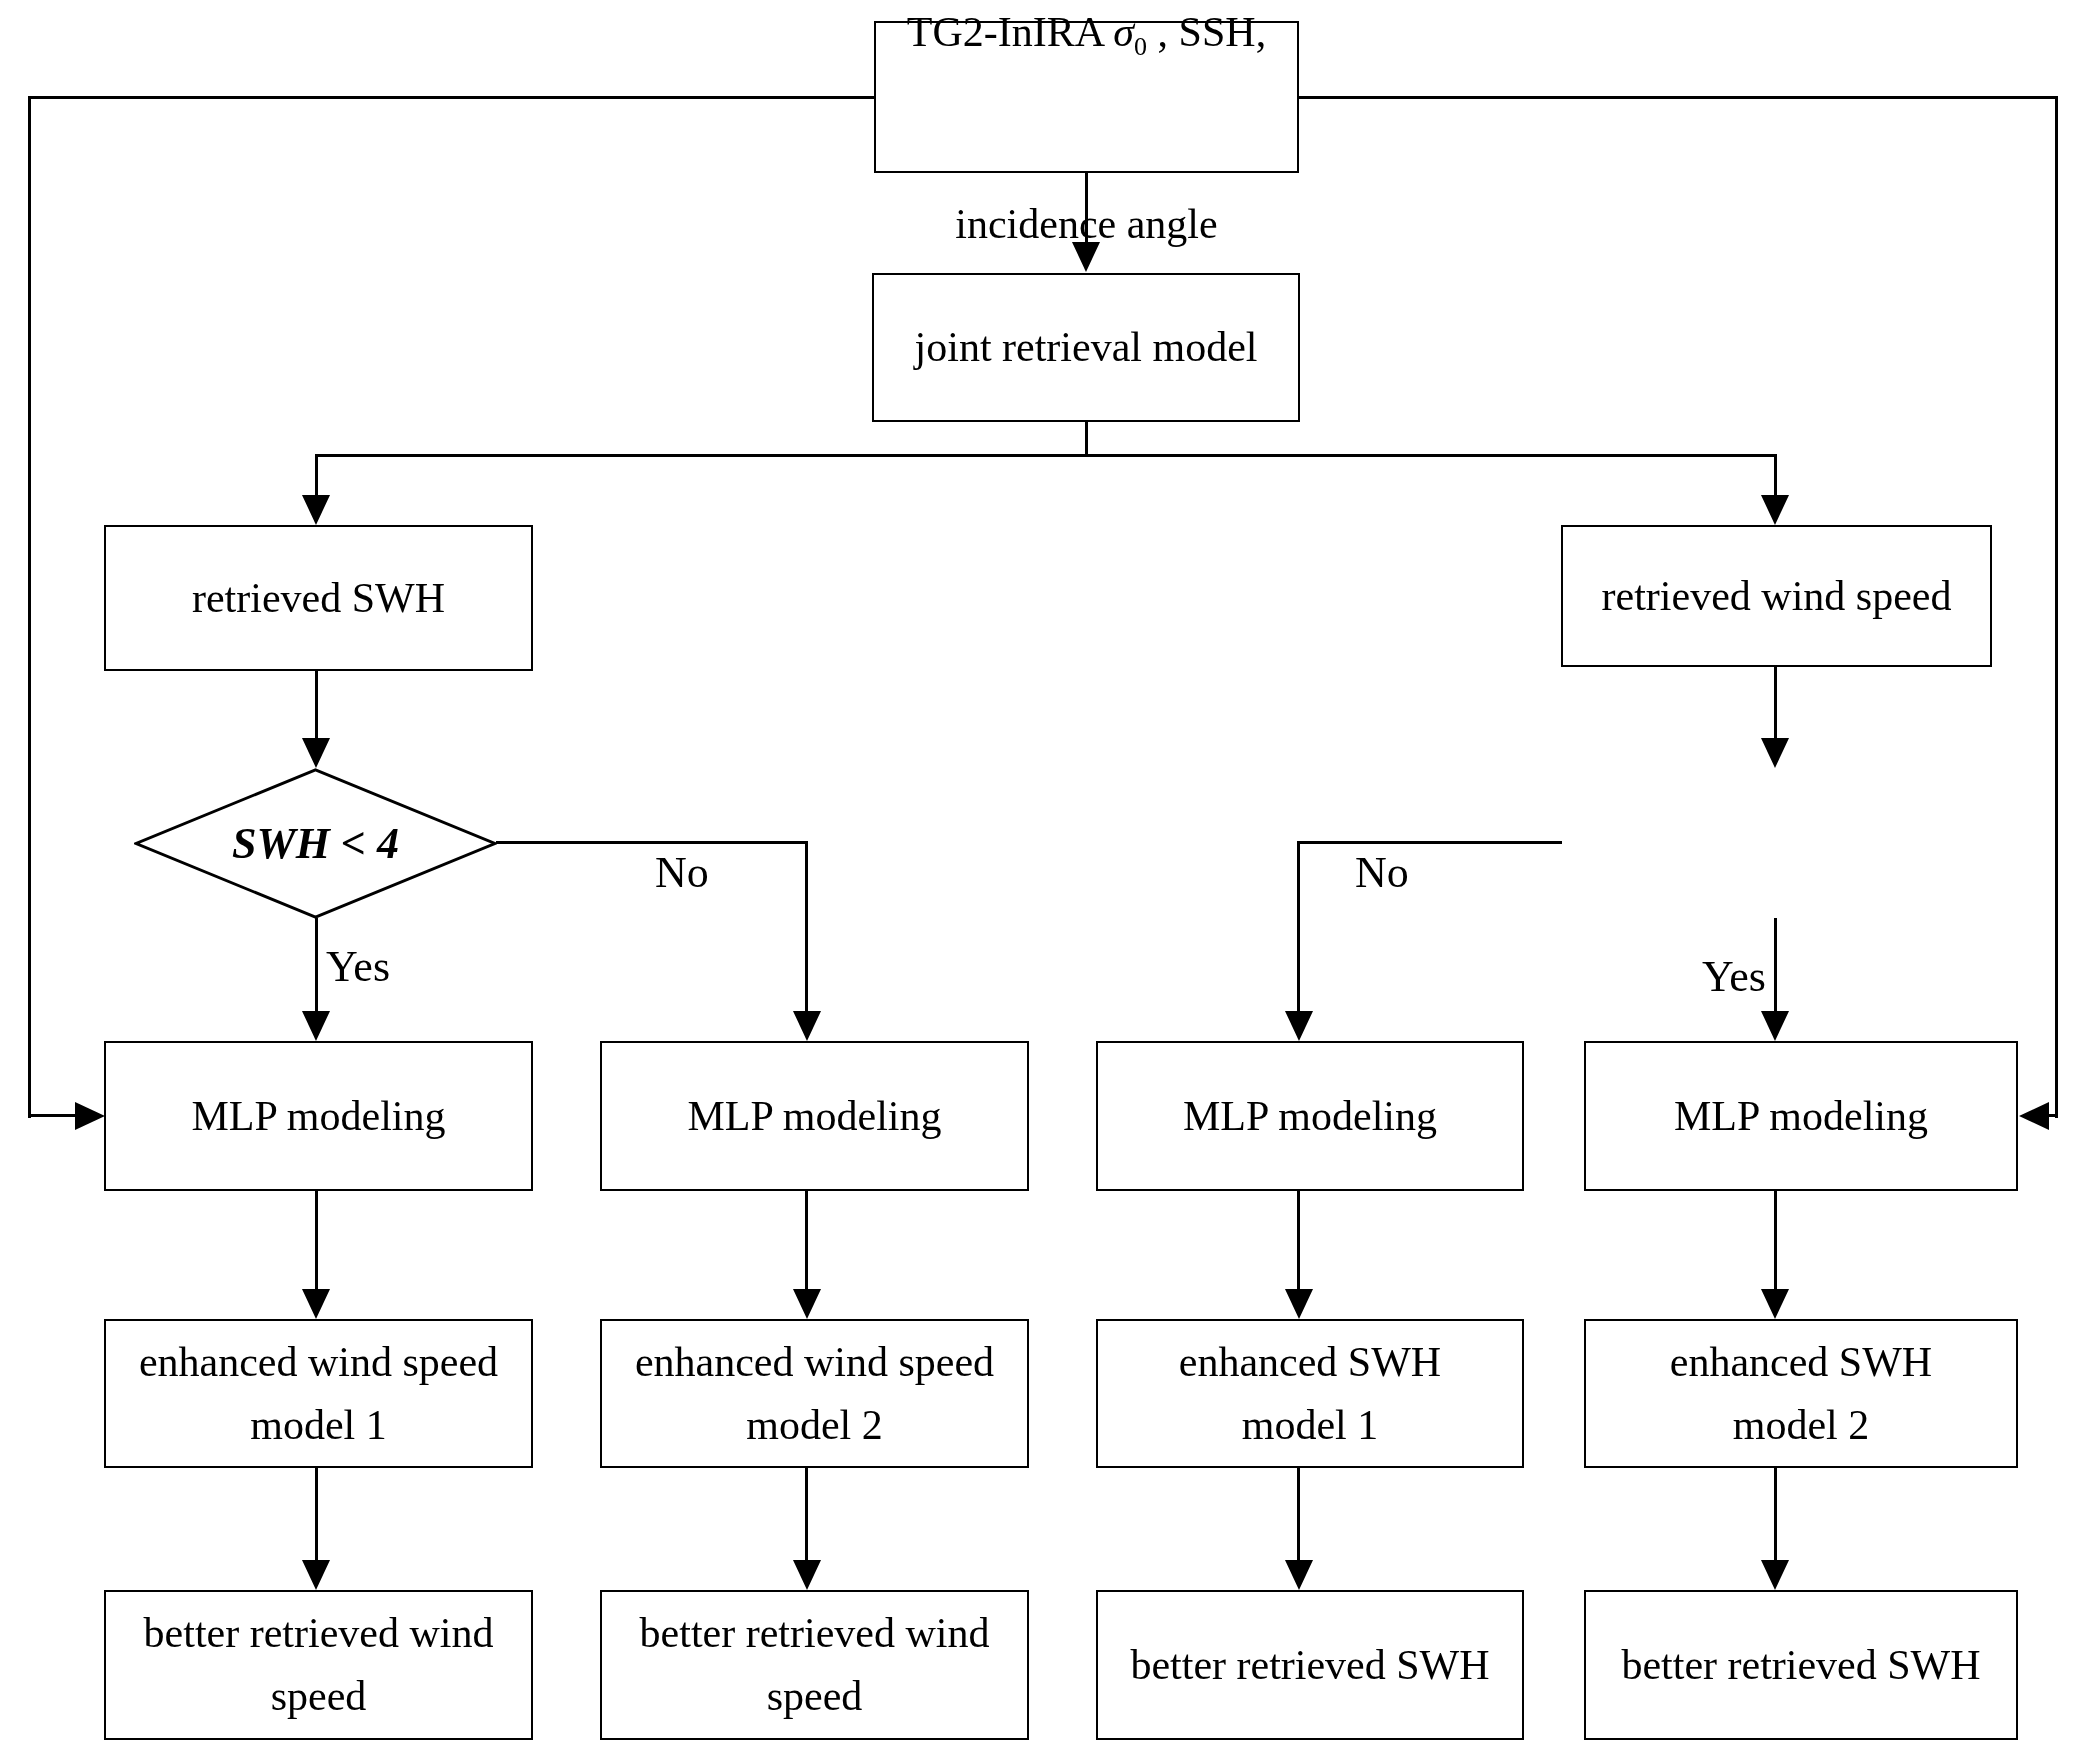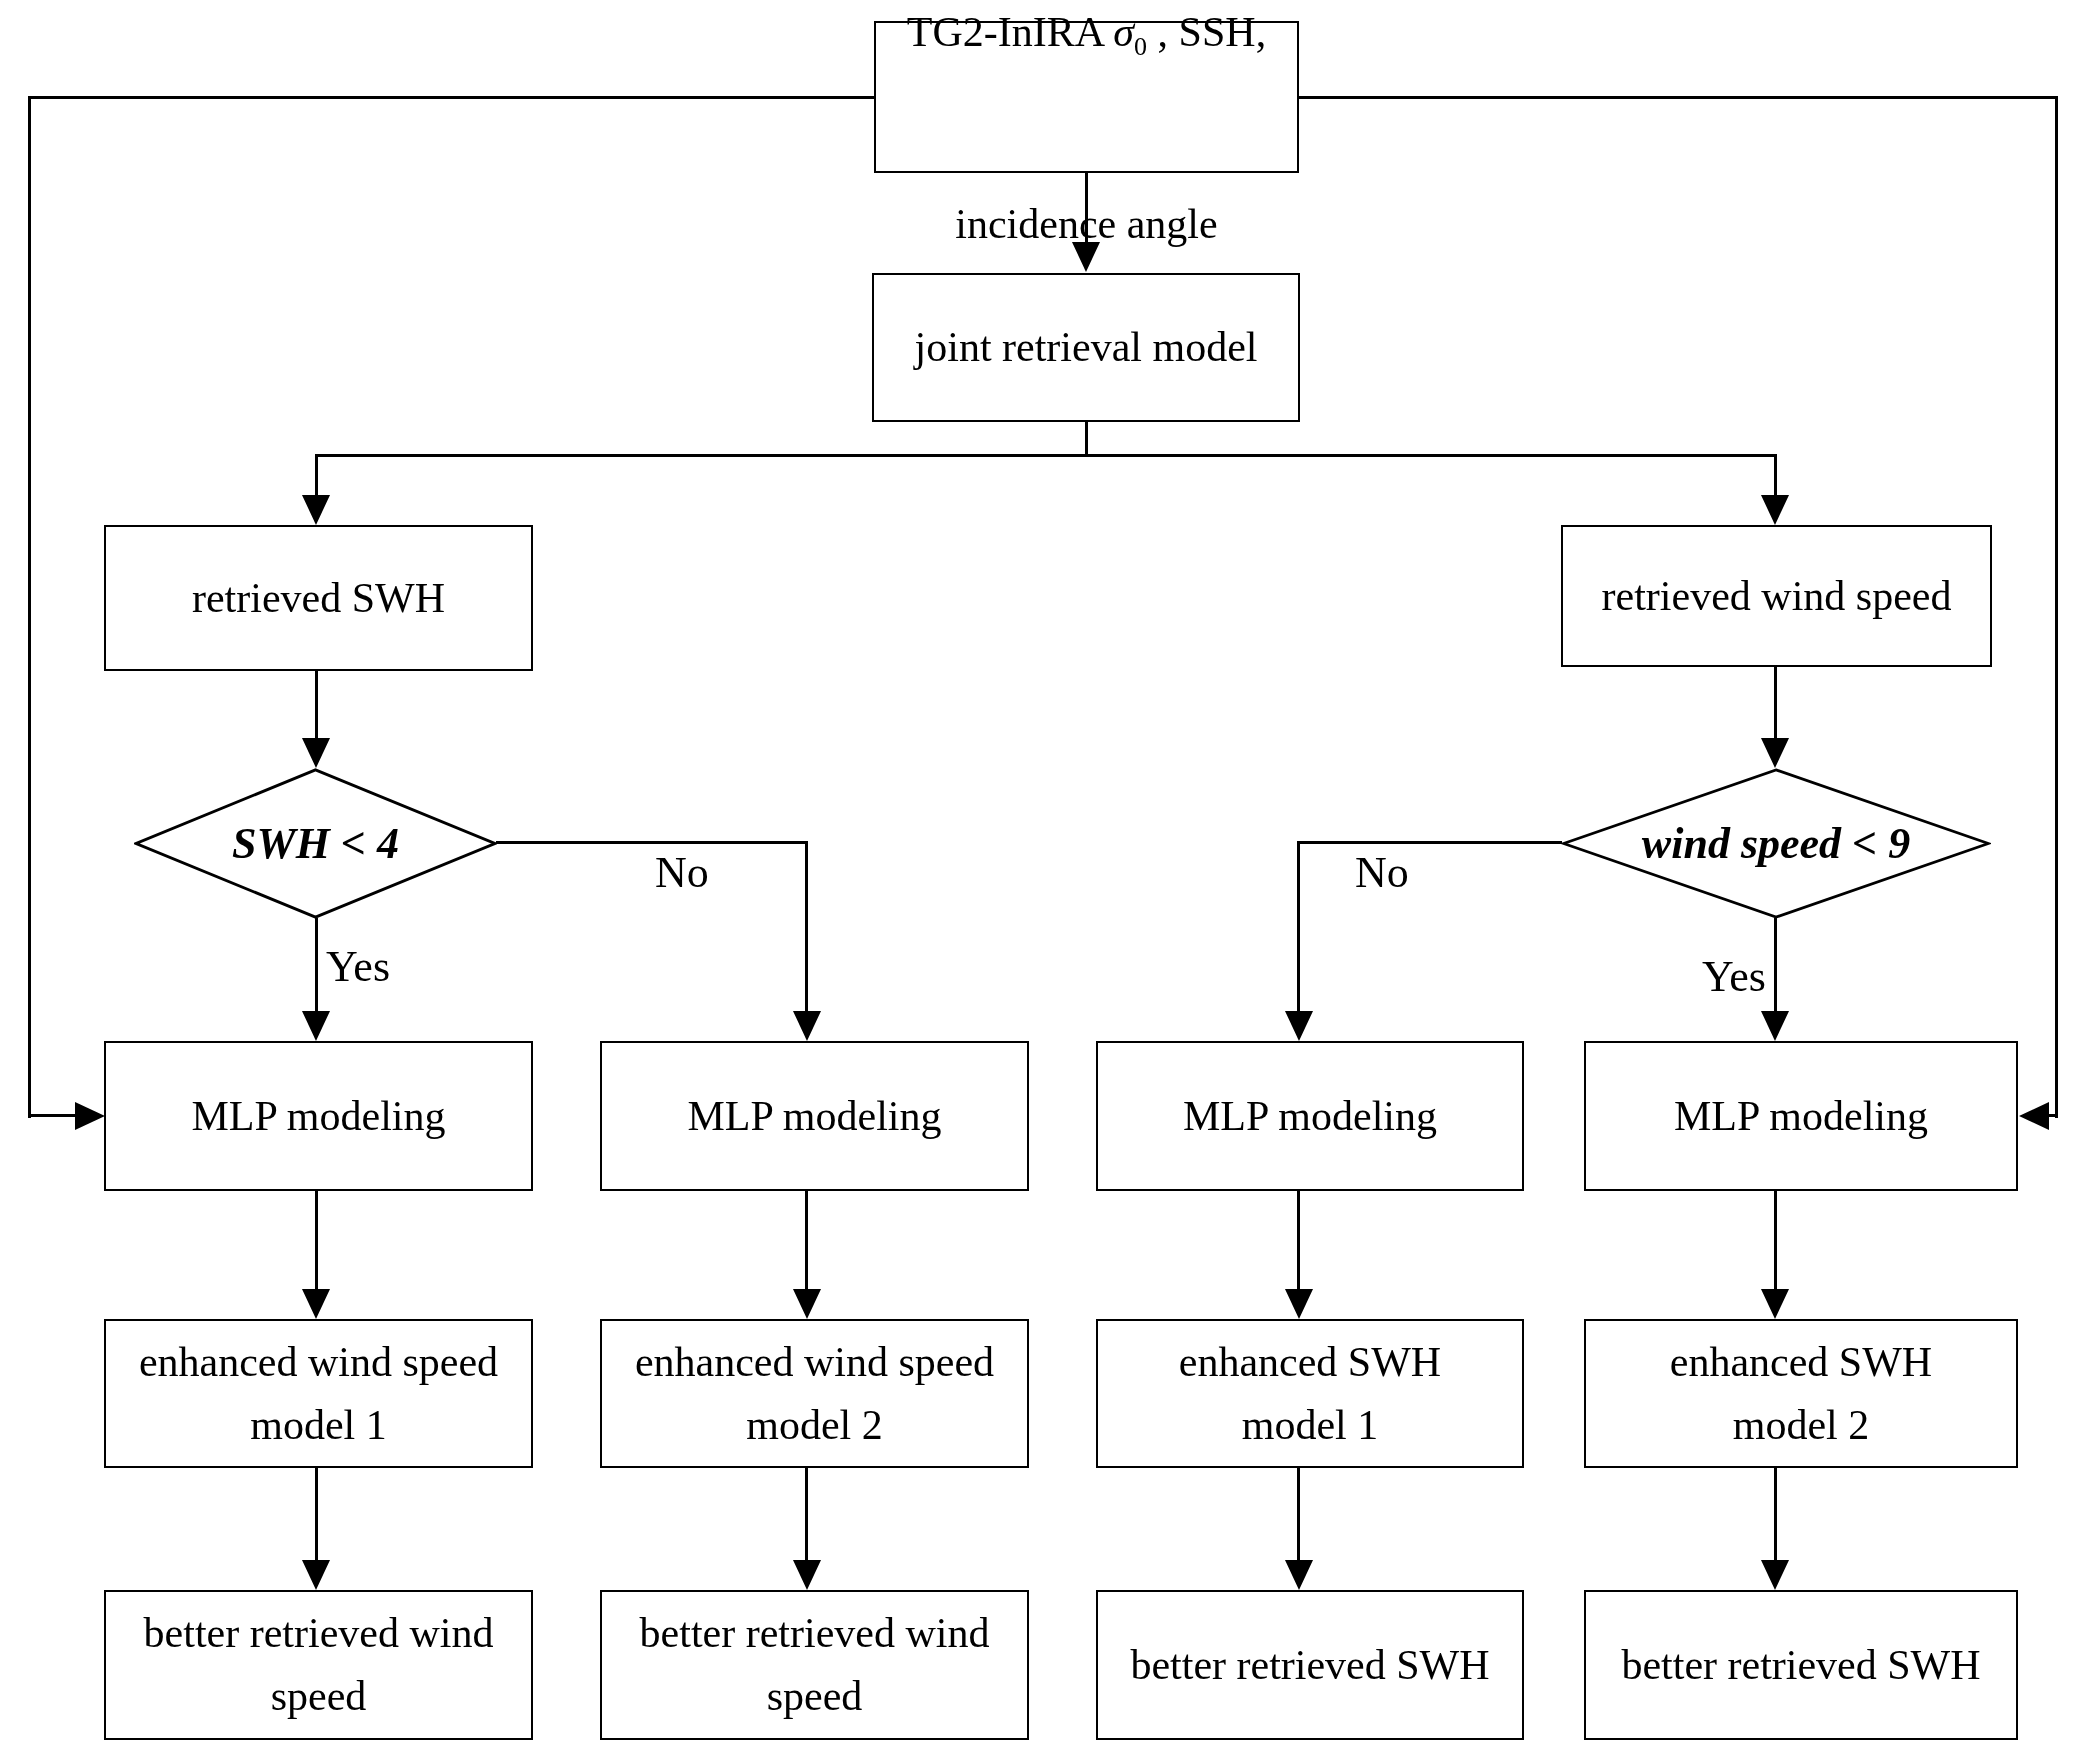--- a/index.html
+++ b/index.html
@@ -96,26 +96,20 @@
     <span>retrieved wind speed</span>
   </div>
 
   <div class="diamond" style="left:134px;top:768px;width:363px;height:151px;">
     <svg width="363" height="151" viewBox="0 0 384 160">
       <polygon points="192,2 382,80 192,158 2,80"></polygon>
     </svg>
     <div class="dlabel">SWH &lt; 4</div>
   </div>
 
-  <div class="diamond" style="left:1561px;top:768px;width:430px;height:151px;">
-    <svg width="430" height="151" viewBox="0 0 454 160">
-      <polygon points="227,2 452,80 227,158 2,80"></polygon>
-    </svg>
-    <div class="dlabel">wind speed &lt; 9</div>
-  </div>
 
   <div class="box" style="left:104px;top:1041px;width:429px;height:150px;">
     <span>MLP modeling</span>
   </div>
   <div class="box" style="left:600px;top:1041px;width:429px;height:150px;">
     <span>MLP modeling</span>
   </div>
   <div class="box" style="left:1096px;top:1041px;width:428px;height:150px;">
     <span>MLP modeling</span>
   </div>

